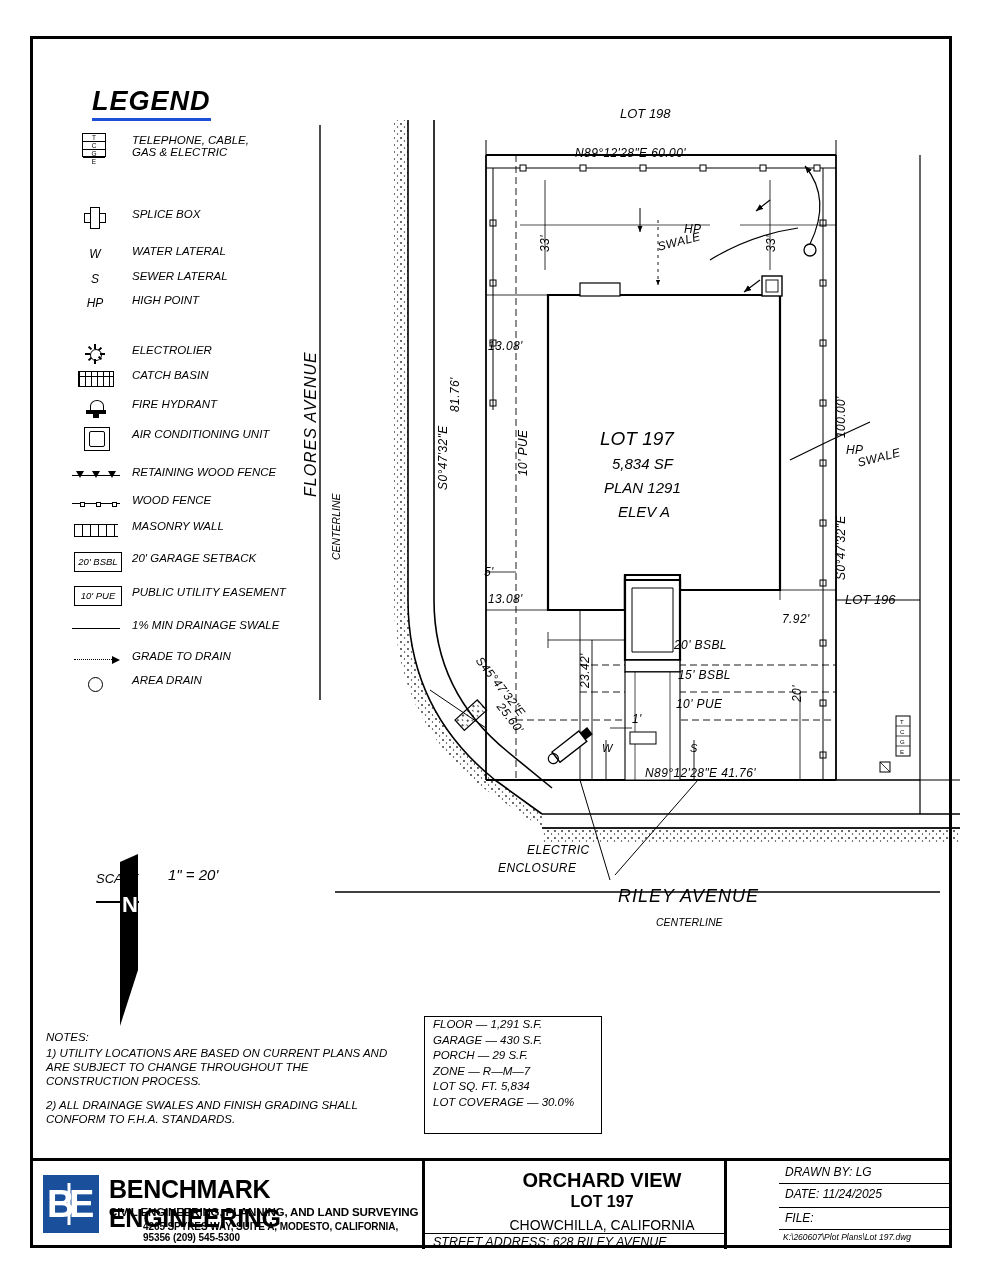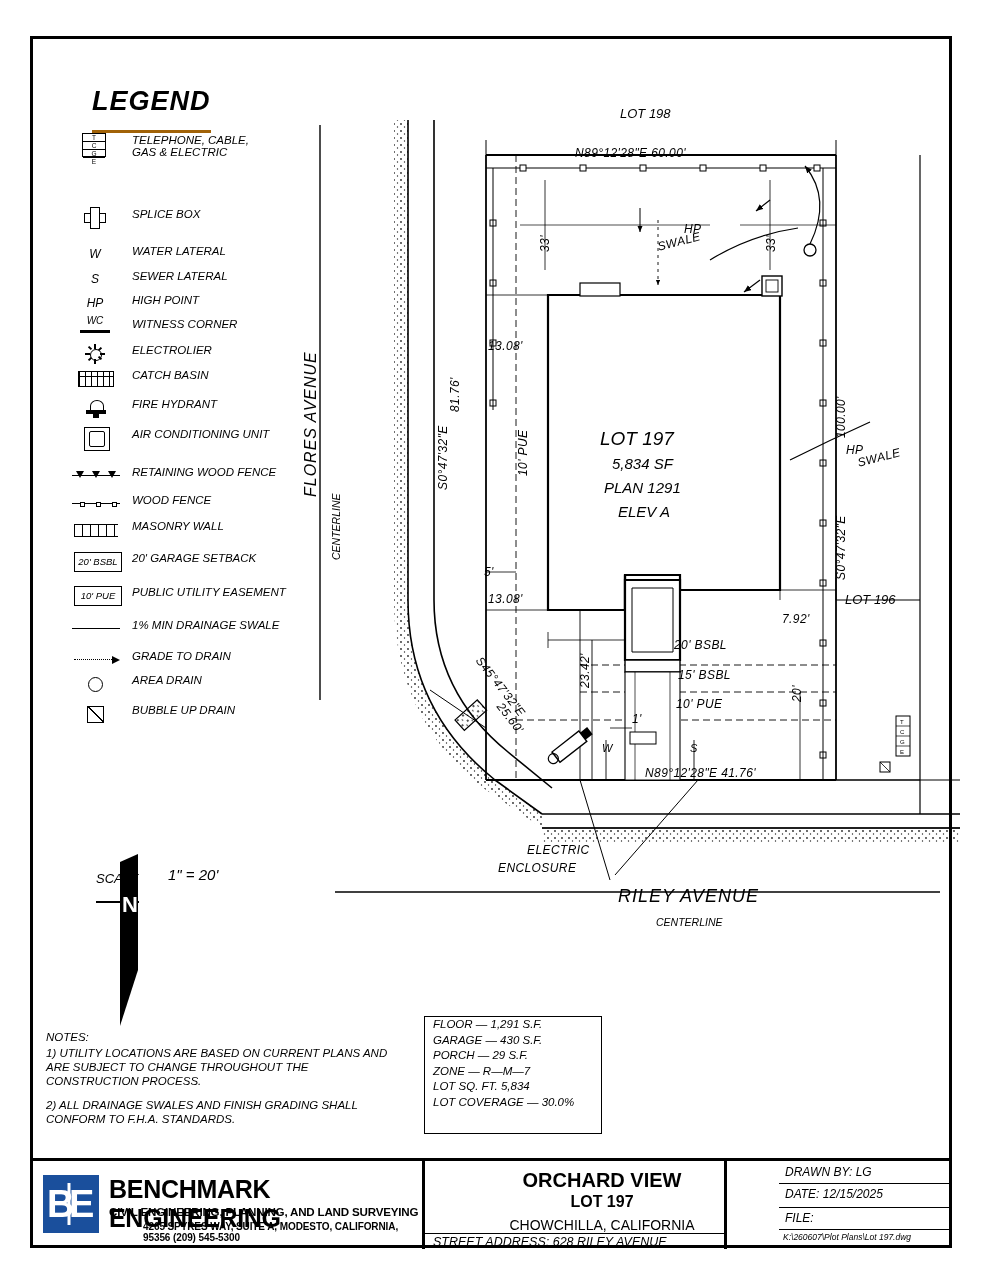--- a/index.html
+++ b/index.html
@@ -5,21 +5,21 @@
   html,body{margin:0;padding:0;background:#ffffff;}
   body{width:982px;height:1276px;font-family:"Liberation Sans",sans-serif;color:#000;}
   #sheet{position:relative;width:982px;height:1276px;overflow:hidden;}
   .border-outer{position:absolute;left:30px;top:36px;width:922px;height:1212px;border:3px solid #000;box-sizing:border-box;}
   .abs{position:absolute;}
   .lbl{font-size:12px;font-style:italic;letter-spacing:.4px;white-space:nowrap;}
   .lbl-s{font-size:10.5px;font-style:italic;white-space:nowrap;}
   .lbl-b{font-size:13px;font-style:italic;white-space:nowrap;}
 
   
-  #legend-title{left:92px;top:86px;font-size:27px;font-weight:bold;font-style:italic;letter-spacing:1px;border-bottom:3px solid #a16207;padding-bottom:13px;}
+  #legend-title{left:92px;top:86px;font-size:27px;font-weight:bold;font-style:italic;letter-spacing:1px;border-bottom:3px solid #1d4ed8;padding-bottom:1px;}
   .leg-row{position:absolute;left:70px;width:300px;height:26px;}
   .leg-sym{position:absolute;left:0;top:0;width:54px;height:24px;}
   .leg-txt{position:absolute;left:62px;top:2px;font-size:11.5px;font-style:italic;line-height:12px;white-space:nowrap;}
 
   .tcge{position:absolute;left:12px;top:1px;width:22px;height:22px;border:1px solid #000;font-size:6.5px;line-height:7px;text-align:center;}
   .tcge div{border-bottom:1px solid #000;}
   .tcge div:last-child{border-bottom:none;}
 
   .tri{position:absolute;left:16px;top:3px;width:0;height:0;border-left:11px solid transparent;border-right:11px solid transparent;border-bottom:18px solid #000;}
 
@@ -131,27 +131,20 @@
     <div class="leg-txt">SEWER LATERAL</div>
   </div>
 
   <div class="leg-row" style="top:292px">
     <div class="leg-sym">
         <div class="letter">HP</div>
       </div>
     <div class="leg-txt">HIGH POINT</div>
   </div>
 
-  <div class="leg-row" style="top:316px">
-    <div class="leg-sym">
-      <div class="letter-wc">WC</div>
-        <div class="wcline"></div>
-    </div>
-    <div class="leg-txt">WITNESS CORNER</div>
-  </div>
 
   <div class="leg-row" style="top:342px">
     <div class="leg-sym">
       <div class="elect">
         <div class="c"></div>
         <i style="left:8px;top:-1px;width:2px;height:5px"></i>
         <i style="left:8px;top:14px;width:2px;height:5px"></i>
         <i style="left:-1px;top:8px;width:5px;height:2px"></i>
         <i style="left:14px;top:8px;width:5px;height:2px"></i>
         <i style="left:2px;top:2px;width:4px;height:2px;transform:rotate(45deg)"></i>
@@ -245,26 +238,20 @@
     <div class="leg-txt">AREA DRAIN</div>
   </div>
 
   <div class="leg-row" style="top:648px">
     <div class="leg-sym">
         <div class="gtd"></div>
       </div>
     <div class="leg-txt">GRADE TO DRAIN</div>
   </div>
 
-  <div class="leg-row" style="top:702px">
-    <div class="leg-sym">
-        <div class="bub"></div>
-      </div>
-    <div class="leg-txt">BUBBLE UP DRAIN</div>
-  </div>
 
   <div class="abs" id="scale-word">SCALE</div>
   <div class="abs" id="scale-val">1" = 20'</div>
   <svg class="abs" id="north" viewBox="0 0 46 180">
     <polygon points="30,4 30,96 12,130 12,12" fill="#000"></polygon>
     <polygon points="12,60 12,176 30,120 30,96" fill="#000"></polygon>
     <text x="14" y="62" font-family="Liberation Sans" font-size="22" font-weight="bold" fill="#fff" transform="rotate(0)">N</text>
   </svg>
 
   <div class="abs" id="notes">
@@ -510,20 +497,20 @@
       <div class="abs" style="width:354px;text-align:center;top:8px;font-size:20px;font-weight:bold;">ORCHARD VIEW</div>
       <div class="abs" style="width:354px;text-align:center;top:32px;font-size:16px;font-weight:bold;">LOT 197</div>
       <div class="abs" style="width:354px;text-align:center;top:56px;font-size:14px;">CHOWCHILLA,   CALIFORNIA</div>
       <div class="tbline" style="top:72px"></div>
       <div class="abs" style="left:8px;top:74px;font-size:12.5px;font-style:italic;">STREET  ADDRESS:  628 RILEY AVENUE</div>
     </div>
 
     <div id="tb-r">
       <div class="abs" style="left:6px;top:4px;font-size:12px;font-style:italic;">DRAWN  BY: LG</div>
       <div class="tbline" style="top:22px"></div>
-      <div class="abs" style="left:6px;top:26px;font-size:12px;font-style:italic;">DATE:  12/15/2025</div>
+      <div class="abs" style="left:6px;top:26px;font-size:12px;font-style:italic;">DATE:  11/24/2025</div>
       <div class="tbline" style="top:46px"></div>
       <div class="abs" style="left:6px;top:50px;font-size:12px;font-style:italic;">FILE:</div>
       <div class="tbline" style="top:68px"></div>
       <div class="abs" style="left:4px;top:71px;font-size:8.5px;font-style:italic;">K:\260607\Plot Plans\Lot 197.dwg</div>
     </div>
   </div>
 </div>
 
 </body></html>

